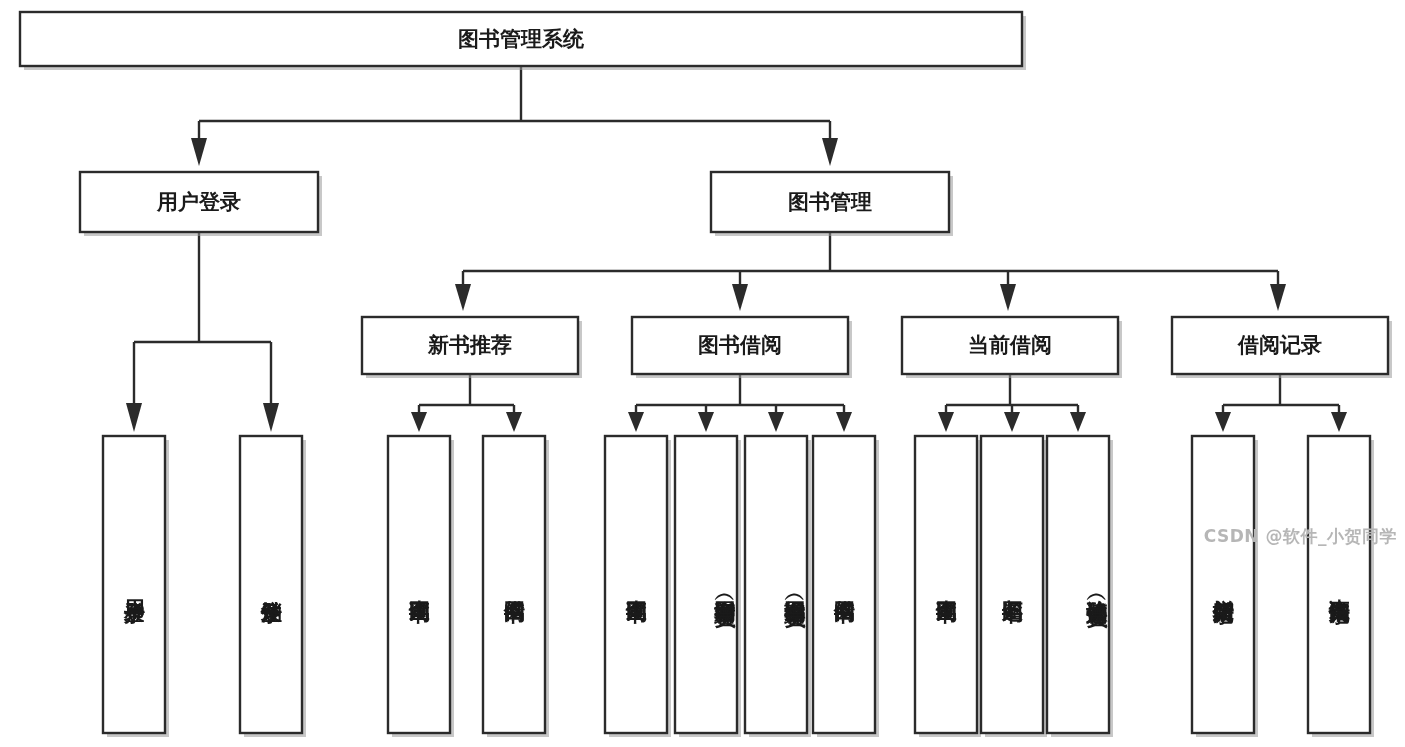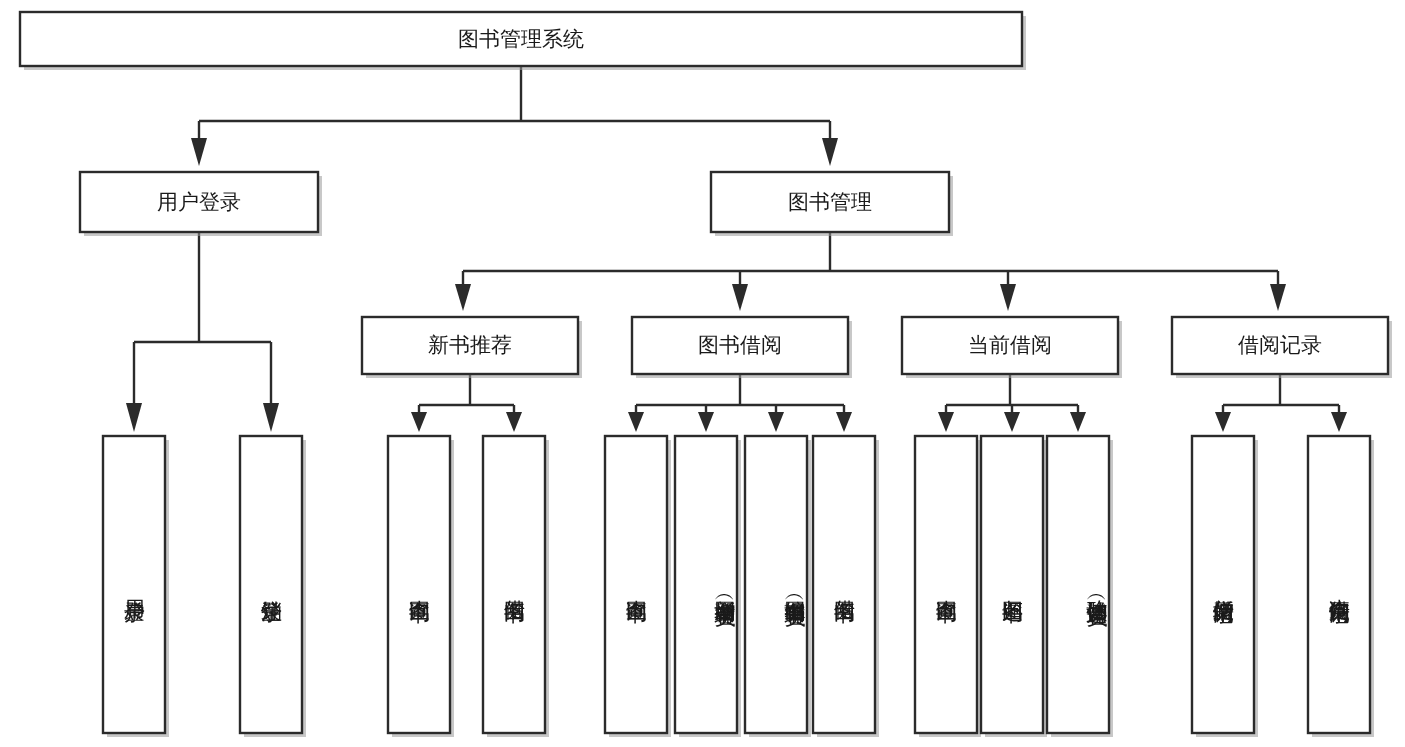--- a/index.html
+++ b/index.html
@@ -11,20 +11,21 @@
     width: 1405px;
     height: 747px;
     font-family: "DejaVu Sans", "Liberation Sans", sans-serif;
     overflow: hidden;
   }
   #diagram-root {
     position: relative;
     width: 1405px;
     height: 552px;
     background: #ffffff;
+    font-weight: bold;
   }
   svg.diagram {
     display: block;
     width: 1405px;
     height: 747px;
   }
   .node-rect {
     fill: #ffffff;
     stroke: #2b2b2b;
     stroke-width: 2.4;
@@ -268,13 +269,14 @@
   <div class="vlabel" style="left:605px; top:436px; width:62px; height:297px;">查询图书</div>
   <div class="vlabel" style="left:675px; top:436px; width:62px; height:297px; align-items:flex-start; padding-top:6px; box-sizing:border-box;">新增图书（管理员）</div>
   <div class="vlabel" style="left:745px; top:436px; width:62px; height:297px; align-items:flex-start; padding-top:6px; box-sizing:border-box;">编辑图书（管理员）</div>
   <div class="vlabel" style="left:813px; top:436px; width:62px; height:297px;">借阅图书</div>
   <div class="vlabel" style="left:915px; top:436px; width:62px; height:297px;">查询图书</div>
   <div class="vlabel" style="left:981px; top:436px; width:62px; height:297px;">归还图书</div>
   <div class="vlabel" style="left:1047px; top:436px; width:62px; height:297px; align-items:flex-start; padding-top:6px; box-sizing:border-box;">确认归还（管理员）</div>
   <div class="vlabel" style="left:1192px; top:436px; width:62px; height:297px;">新增借阅记录</div>
   <div class="vlabel" style="left:1308px; top:436px; width:62px; height:297px;">查询借阅记录</div>
 
+  <div class="watermark">CSDN @软件_小贺同学</div>
 </div>
 
 </body></html>

